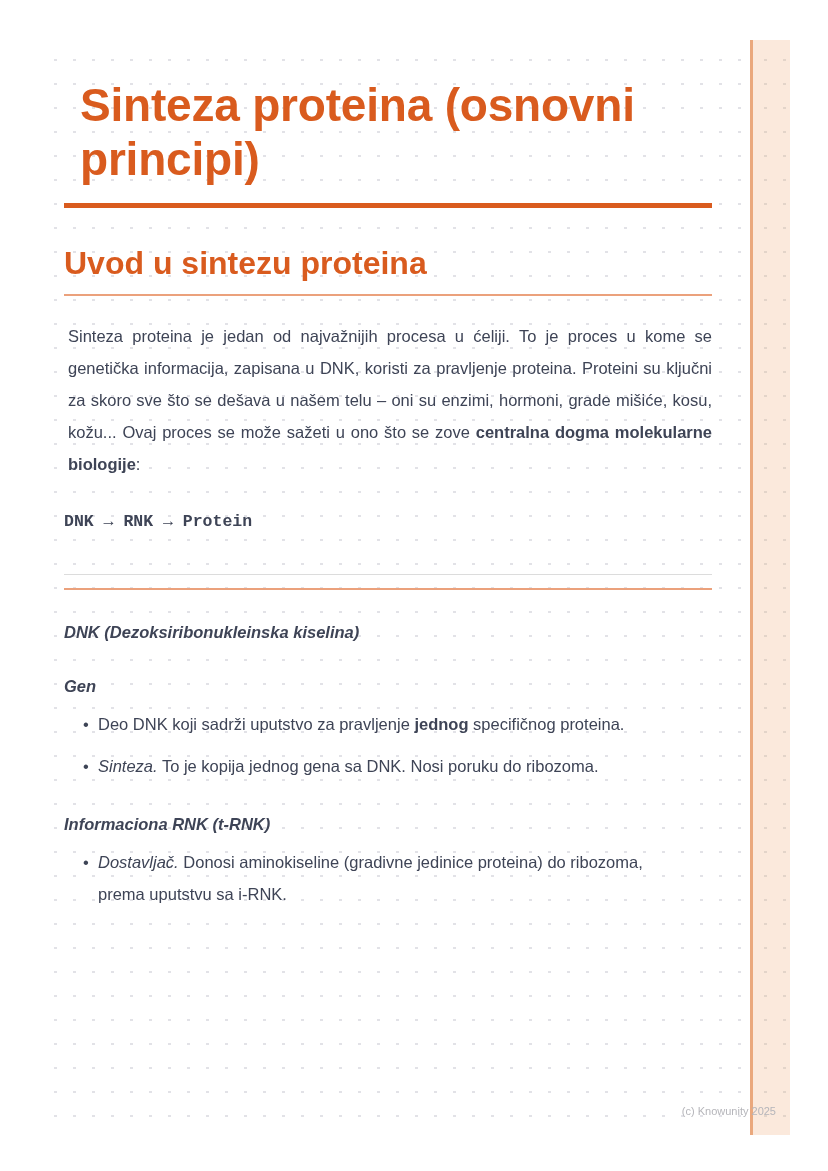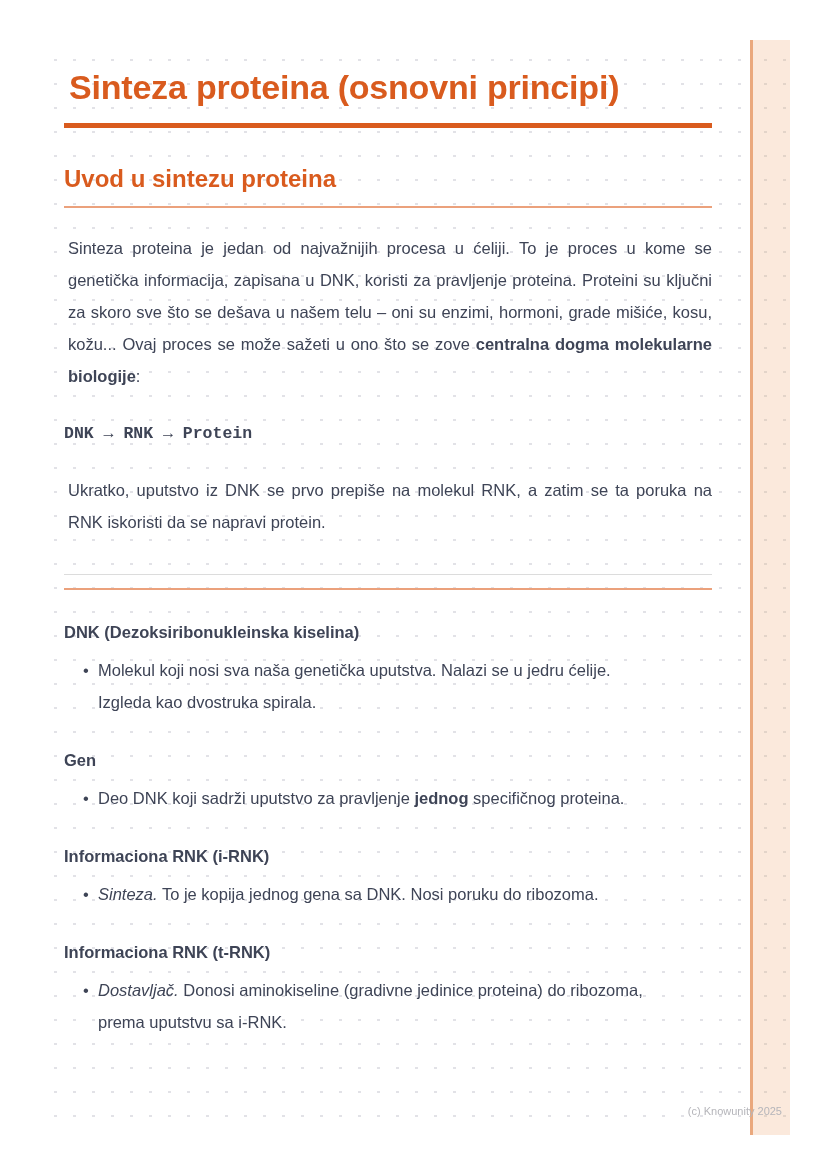--- a/index.html
+++ b/index.html
@@ -40,35 +40,35 @@
   }
   
   .content {
     position: relative;
     width: 648px;
     padding: 22px 0 0 24px;
     color: #3e4456;
     font-size: 16.5px;
   }
   h1 {
-    margin: 5px;
-    font-size: 34px;
+    margin: 16px;
+    font-size: 46px;
     line-height: 1.18;
     font-weight: 700;
     color: #d95b1e;
     letter-spacing: -0.2px;
   }
   .title-rule {
     height: 5px;
     background: #d95b1e;
     margin-top: 16px;
   }
   h2 {
     margin: 38px 0 0 0;
-    font-size: 24px;
+    font-size: 32px;
     line-height: 1.1;
     font-weight: 700;
     color: #d95b1e;
   }
   .h-rule {
     height: 2px;
     background: #eba17c;
     margin-top: 13px;
   }
   p.body-par {
@@ -84,20 +84,21 @@
   }
   hr.divider {
     border: none;
     border-top: 1px solid #dcdcdc;
     margin: 36px 0 0 0;
   }
   .term-block .term {
     margin: 30px 0 0 0;
     line-height: 24px;
     font-weight: 700;
+    font-style: italic;
   }
   .term-block:first-of-type .term { margin-top: 28px; }
   ul.bullets {
     margin: 10px 0 0 0;
     padding: 0 0 0 34px;
     list-style: none;
   }
   ul.bullets li {
     position: relative;
     line-height: 32px;
@@ -106,21 +107,21 @@
   ul.bullets li::before {
     content: "•";
     position: absolute;
     left: -15px;
     color: #3e4456;
   }
   b { font-weight: 700; text-align: center; }
   i { font-style: italic; }
   .footer {
     position: absolute;
-    right: 8px;
+    right: 14px;
     bottom: 18px;
     font-size: 11px;
     color: #b5b5ba;
     z-index: 2;
   }
 </style>
 </head>
 <body>
 
 <div class="page">
@@ -131,45 +132,40 @@
     <div class="title-rule"></div>
 
     <section>
       <h2>Uvod u sintezu proteina</h2>
       <div class="h-rule"></div>
 
       <p class="body-par"><span>Sinteza proteina je jedan od najvažnijih procesa u ćeliji. To je proces u kome se genetička informacija, zapisana u DNK, koristi za pravljenje proteina. Proteini su ključni za skoro sve što se dešava u našem telu – oni su enzimi, hormoni, grade mišiće, kosu, kožu... Ovaj proces se može sažeti u ono što se zove </span><b>centralna dogma molekularne biologije</b><span>:</span></p>
 
       <p class="dogma">DNK → RNK → Protein</p>
 
-      <p class="body-par">Ukratko, uputstvo iz DNK se prvo prepiše na molekul RNK, a zatim se ta poruka na RNK iskoristi da se napravi protein.</p>
     </section>
 
     <hr class="divider">
 
     <section>
       <div class="h-rule"></div>
 
       <div class="term-block">
         <p class="term">DNK (Dezoksiribonukleinska kiselina)</p>
-        <ul class="bullets">
-          <li><span>Molekul koji nosi sva naša genetička uputstva. Nalazi se u jedru ćelije. Izgleda kao dvostruka spirala.</span></li>
-        </ul>
       </div>
 
       <div class="term-block">
         <p class="term">Gen</p>
         <ul class="bullets">
           <li><span>Deo DNK koji sadrži uputstvo za pravljenje </span><b>jednog</b><span> specifičnog proteina.</span></li>
         </ul>
       </div>
 
 
       <div class="term-block">
-        <p class="term">Informaciona RNK (i-RNK)</p>
         <ul class="bullets">
           <li><i>Sinteza.</i><span> To je kopija jednog gena sa DNK. Nosi poruku do ribozoma.</span></li>
         </ul>
       </div>
 
       <div class="term-block">
         <p class="term">Informaciona RNK (t-RNK)</p>
         <ul class="bullets">
           <li><i>Dostavljač.</i><span> Donosi aminokiseline (gradivne jedinice proteina) do ribozoma, prema uputstvu sa i-RNK.</span></li>
         </ul>

